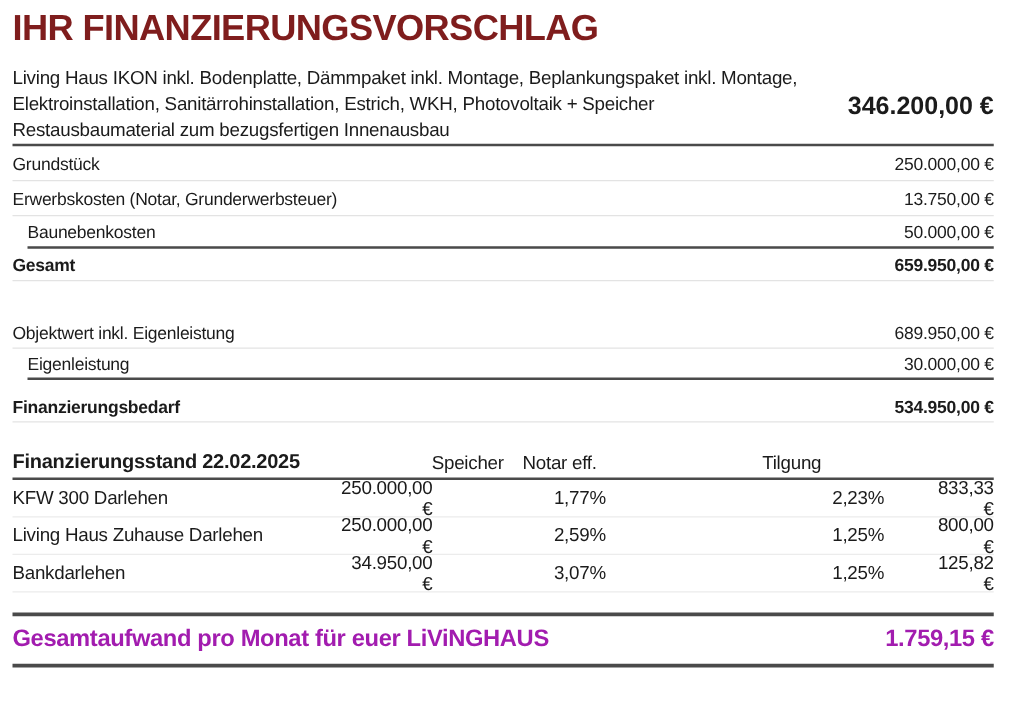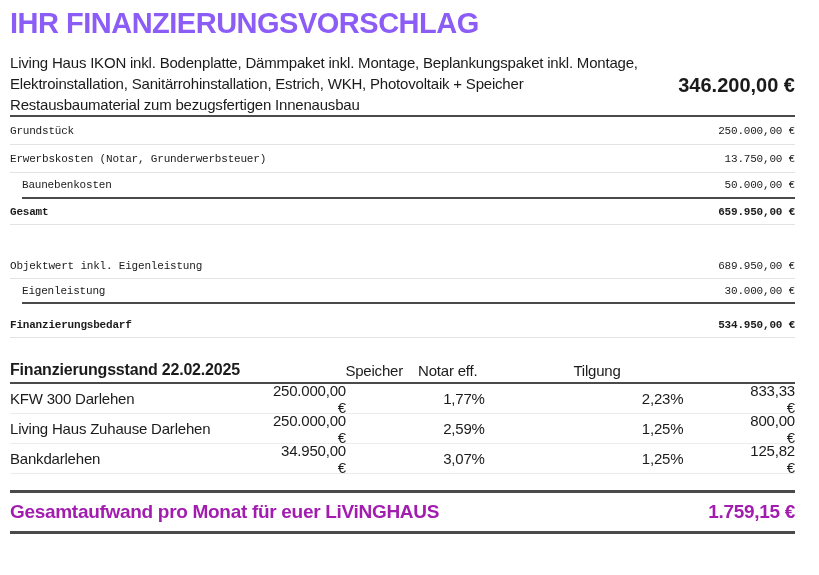--- a/index.html
+++ b/index.html
@@ -12,21 +12,21 @@
   }
   .doc {
     width: 819px; height: 575px;
     padding: 6px 24px 0 10px;
   }
   .title {
     font-size: 29px;
     font-weight: bold;
     letter-spacing: -0.5px;
     line-height: 34px;
-    color: #8b5cf6;
+    color: #7f1d1d;
   }
   
   .intro {
     position: relative;
     margin-top: 12px;
     border-bottom: 2px solid #4a4a4a;
   }
   .intro-line {
     font-size: 15px;
     line-height: 21px;
@@ -37,24 +37,23 @@
     position: absolute;
     top: 22px; right: 0;
     font-size: 20px;
     font-weight: bold;
   }
   
   .row {
     display: flex;
     align-items: center;
     justify-content: space-between;
-    font-size: 11px;
+    font-size: 14px;
     letter-spacing: -0.2px;
     border-bottom: 1px solid #e3e3e3;
-    font-family: Liberation Mono, monospace;
   }
   .row .val { text-align: right; }
   .h28 { height: 28px; }
   .h26 { height: 26px; }
   .h25 { height: 25px; }
   .dark-bottom { border-bottom: 2px solid #4a4a4a; margin-left: 12px; }
   .total-row { font-weight: bold; }
   .neg { color: #c0504d; }
   .sp28 { height: 28px; }
   .sp8  { height: 8px;  }
@@ -76,21 +75,21 @@
     letter-spacing: -0.2px;
     border-bottom: 1px solid #ececec;
     gap: 43px;
   }
   .loans-row:last-of-type { border-bottom: none; }
   .c-name    { width: 290px; }
   .c-dar     { width: 103px; text-align: right; }
   .c-gap1    { width: 15px; }
   .c-zins    { width: 100px; text-align: left; }
   .c-gap2    { width: 19px; }
-  .c-tilg    { width: 120px; text-align: center; }
+  .c-tilg    { width: 120px; text-align: right; }
   .c-monat   { flex: 1; text-align: right; }
   .loans-title { font-size: 16px; font-weight: bold; letter-spacing: -0.2px; }
   .loans-col   { font-size: 15px; letter-spacing: -0.2px; }
   
   .summary {
     display: flex;
     align-items: center;
     justify-content: space-between;
     height: 44px;
     border-top: 3px solid #4a4a4a;

